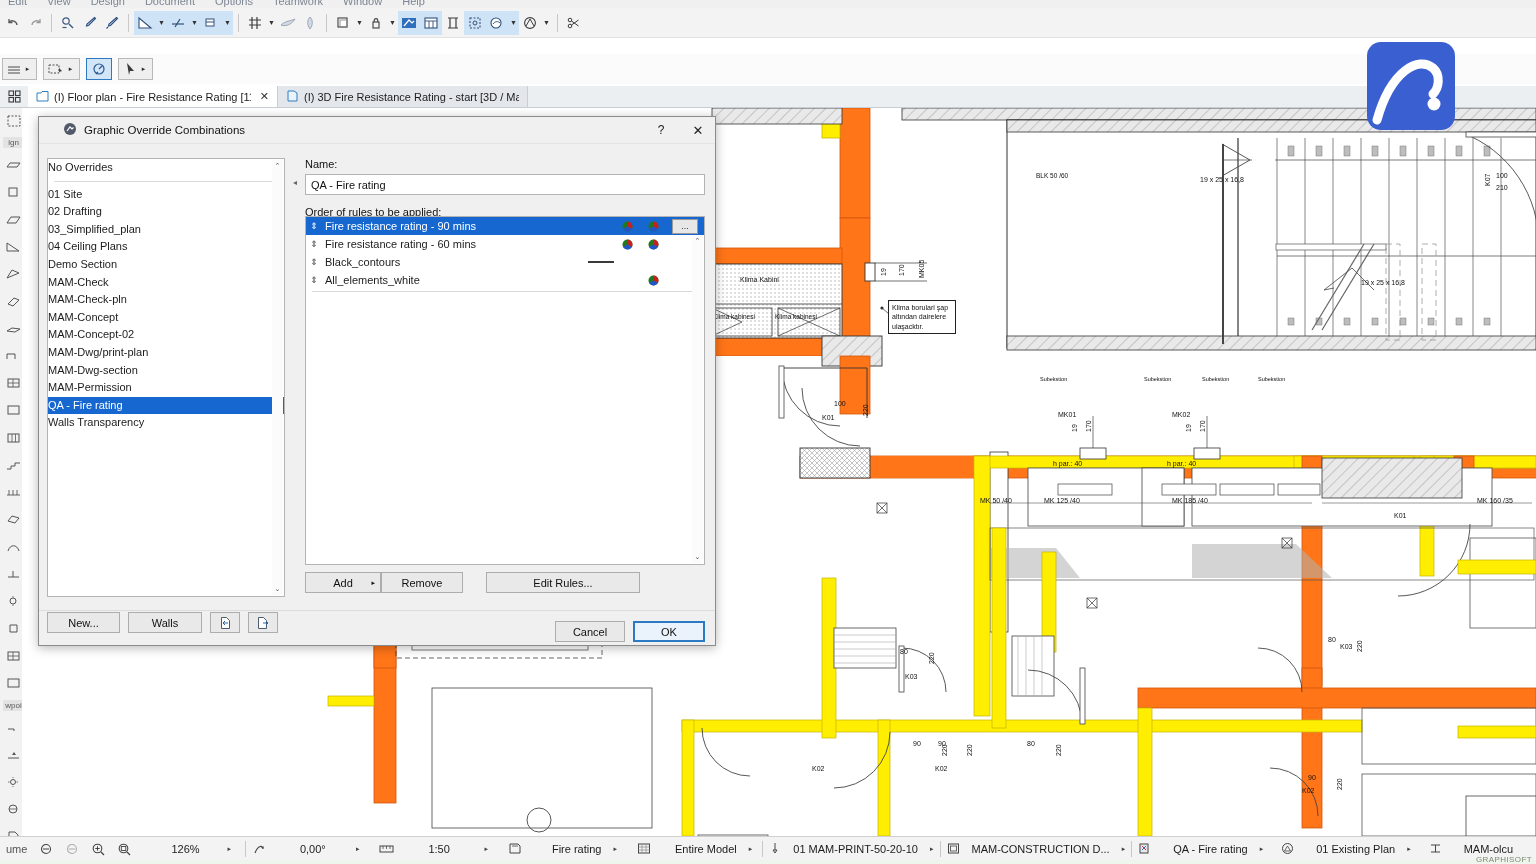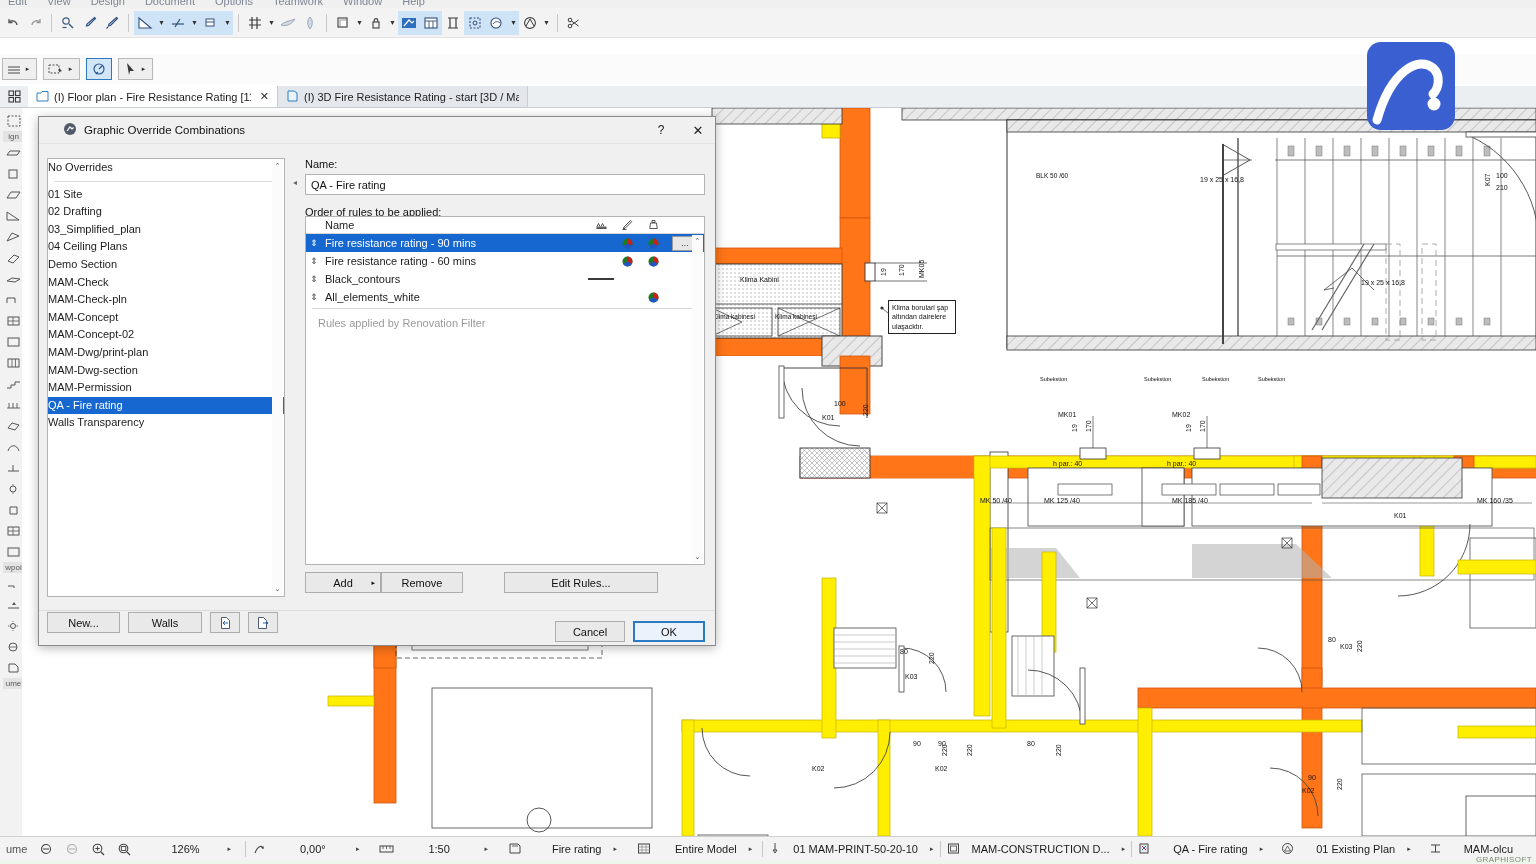--- a/index.html
+++ b/index.html
@@ -61,21 +61,21 @@
     border-right:1px solid #c9ced4; background:#e3e7ec; max-width:250px;
   }
   .tab.active { background:#ffffff; }
   .tab .tablabel { white-space:nowrap; overflow:hidden; text-overflow:clip; }
   .tabclose { font-size:11px; color:#333; margin-left:4px; }
 
   
   .leftbar {
     position:absolute; top:108px; left:0; width:28px; height:756px;
     background:#f2f2f2; border-right:1px solid #d4d4d4;
-    display:flex; flex-direction:column; align-items:center; padding-top:2px;
+    display:flex; flex-direction:column; align-items:center; padding-top:2px;justify-content:space-between;
   }
   .leftbar .ltxt { font-size:8px; color:#5a5a5a; background:#e3e3e3;
                    width:22px; text-align:center; padding:1px 0; }
   .leftbar .lico { width:20px; height:21px; display:flex; align-items:center; justify-content:center; }
 
   
   .canvas {
     position:absolute; top:108px; left:22px; width:1514px; height:728px;
     background:#ffffff; overflow:hidden;
   }
@@ -880,44 +880,20 @@
       <div class="splitter">
         <span class="grip">◂</span>
       </div>
 
       <div class="rightpane">
         <div class="flabel">Name:</div>
         <input class="tinput" type="text" value="QA - Fire rating" style="">
         <div class="sublabel">Order of rules to be applied:</div>
 
         <div class="rulesbox">
-          <div class="rules-head">
-            <div class="rh-drag"></div>
-            <div class="rh-name">Name</div>
-            <div class="rh-ico">
-              <svg width="13" height="11" viewBox="0 0 13 11">
-                  <path d="M1.5 8.5h10" stroke="#444" stroke-width="1"></path>
-                  <path d="M2 6.5l1.5-3 1.5 3M6 6.5l1.5-3 1.5 3" stroke="#444" fill="none" stroke-width="0.9"></path>
-                  <rect x="1.5" y="6.5" width="10" height="2" fill="#666"></rect>
-                </svg>
-            </div>
-            <div class="rh-ico">
-              <svg width="12" height="12" viewBox="0 0 12 12">
-                  <path d="M9.5 1.5l1.2 1.2-6.5 6.5-2 .8.8-2z" stroke="#444" fill="none" stroke-width="1"></path>
-                  <path d="M1.5 10.5h4" stroke="#444" stroke-width="0.9"></path>
-                </svg>
-            </div>
-            <div class="rh-ico">
-              <svg width="11" height="12" viewBox="0 0 11 12">
-                  <path d="M4 1.5h3v2h-3z" stroke="#444" fill="none" stroke-width="0.9"></path>
-                  <path d="M2.5 4h6l.7 5.5H1.8z" stroke="#444" fill="none" stroke-width="0.9"></path>
-                </svg>
-            </div>
-            <div class="rh-tail"></div>
-          </div>
 
           <div class="rule-row sel">
             <div class="rr-drag">⇕</div>
             <div class="rr-name">Fire resistance rating - 90 mins</div>
             <div class="rr-ico"></div>
             <div class="rr-ico">
               <span class="rgbdot">
                 <svg width="11" height="11" viewBox="0 0 11 11">
                     <circle cx="5.5" cy="5.5" r="5" fill="#1f7a1f"></circle>
                     <path d="M5.5 5.5 L5.5 .5 A5 5 0 0 1 9.8 8 Z" fill="#c62020"></path>
@@ -986,35 +962,34 @@
                     <circle cx="5.5" cy="5.5" r="5" fill="#1f7a1f"></circle>
                     <path d="M5.5 5.5 L5.5 .5 A5 5 0 0 1 9.8 8 Z" fill="#c62020"></path>
                     <path d="M5.5 5.5 L9.8 8 A5 5 0 0 1 1.2 8 Z" fill="#2453c9"></path>
                   </svg>
               </span>
             </div>
             <div class="rr-tail"></div>
           </div>
 
           <div class="rules-divider"></div>
-          <div class="renovnote">Rules applied by Renovation Filter</div>
 
           <div class="rb-scroll">
             <span class="lb-arrow">⌃</span>
             <span class="lb-arrow">⌄</span>
           </div>
         </div>
 
         <div class="rulebuttons">
           <div class="btn addbtn">
             <span>Add</span>
             <span class="ar">▸</span>
           </div>
           <div class="btn" style="width:82px;">Remove</div>
-          <div class="btn" style="width:154px;margin-left:41px;">Edit Rules...</div>
+          <div class="btn" style="width:154px;margin-left:23px;">Edit Rules...</div>
         </div>
       </div>
 
       <div class="dlg-hr"></div>
       <div class="dlg-footer" style="right:10px;">
         <div class="btn" style="width:70px;">Cancel</div>
         <div class="btn default" style="width:72px;">OK</div>
       </div>
     </div>
   </div>

